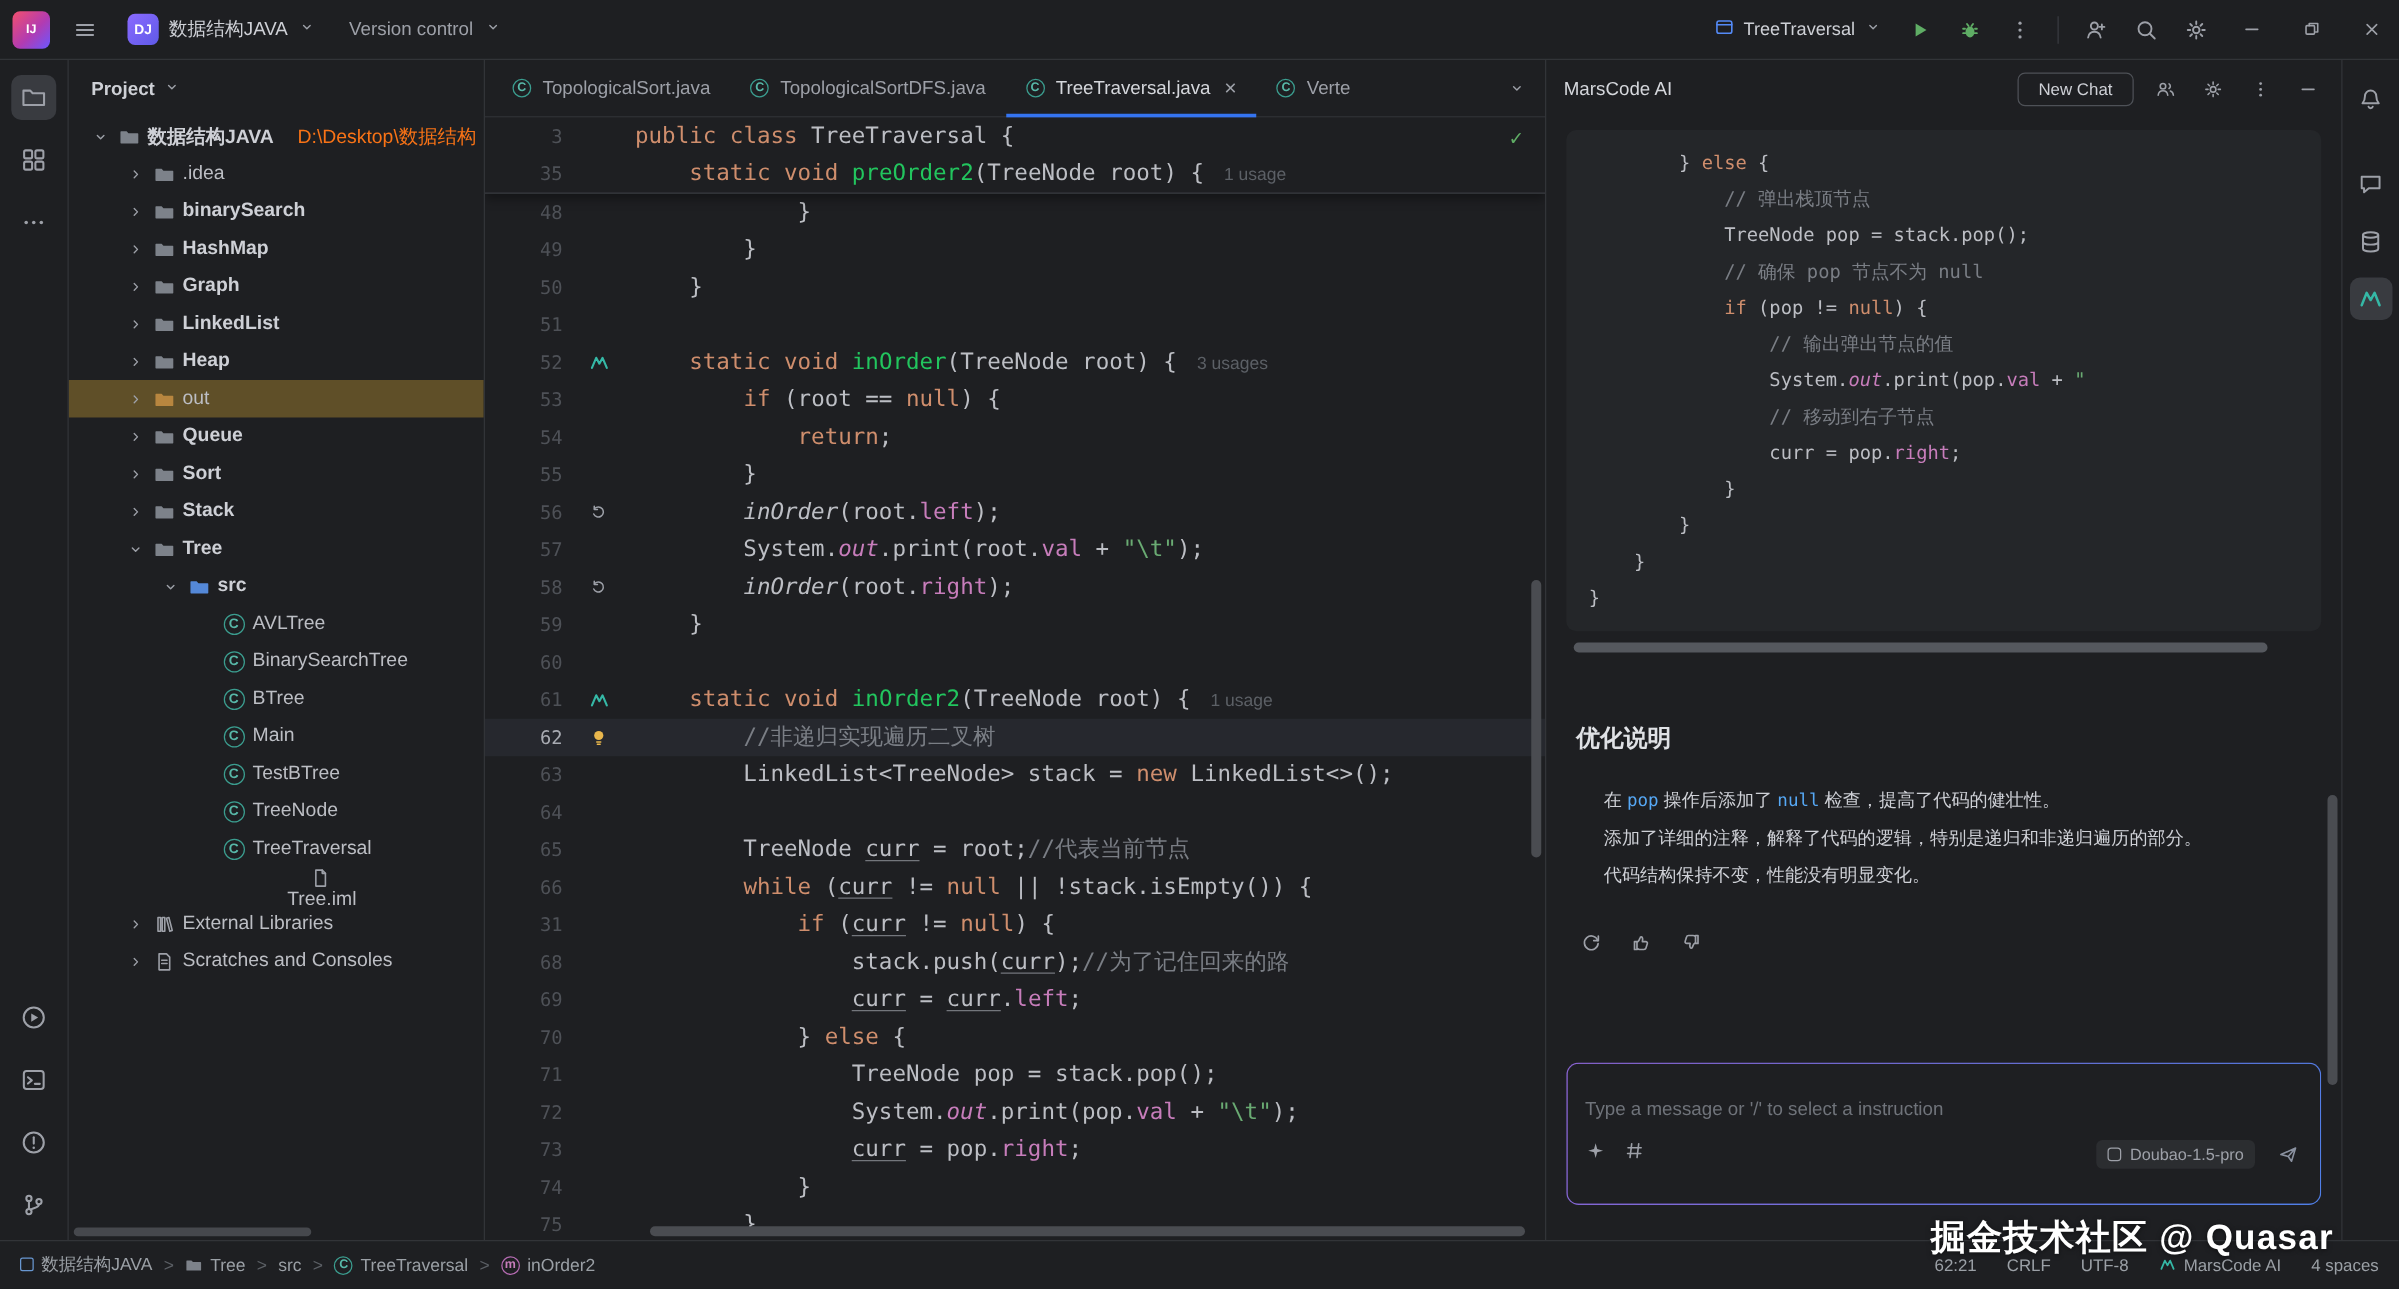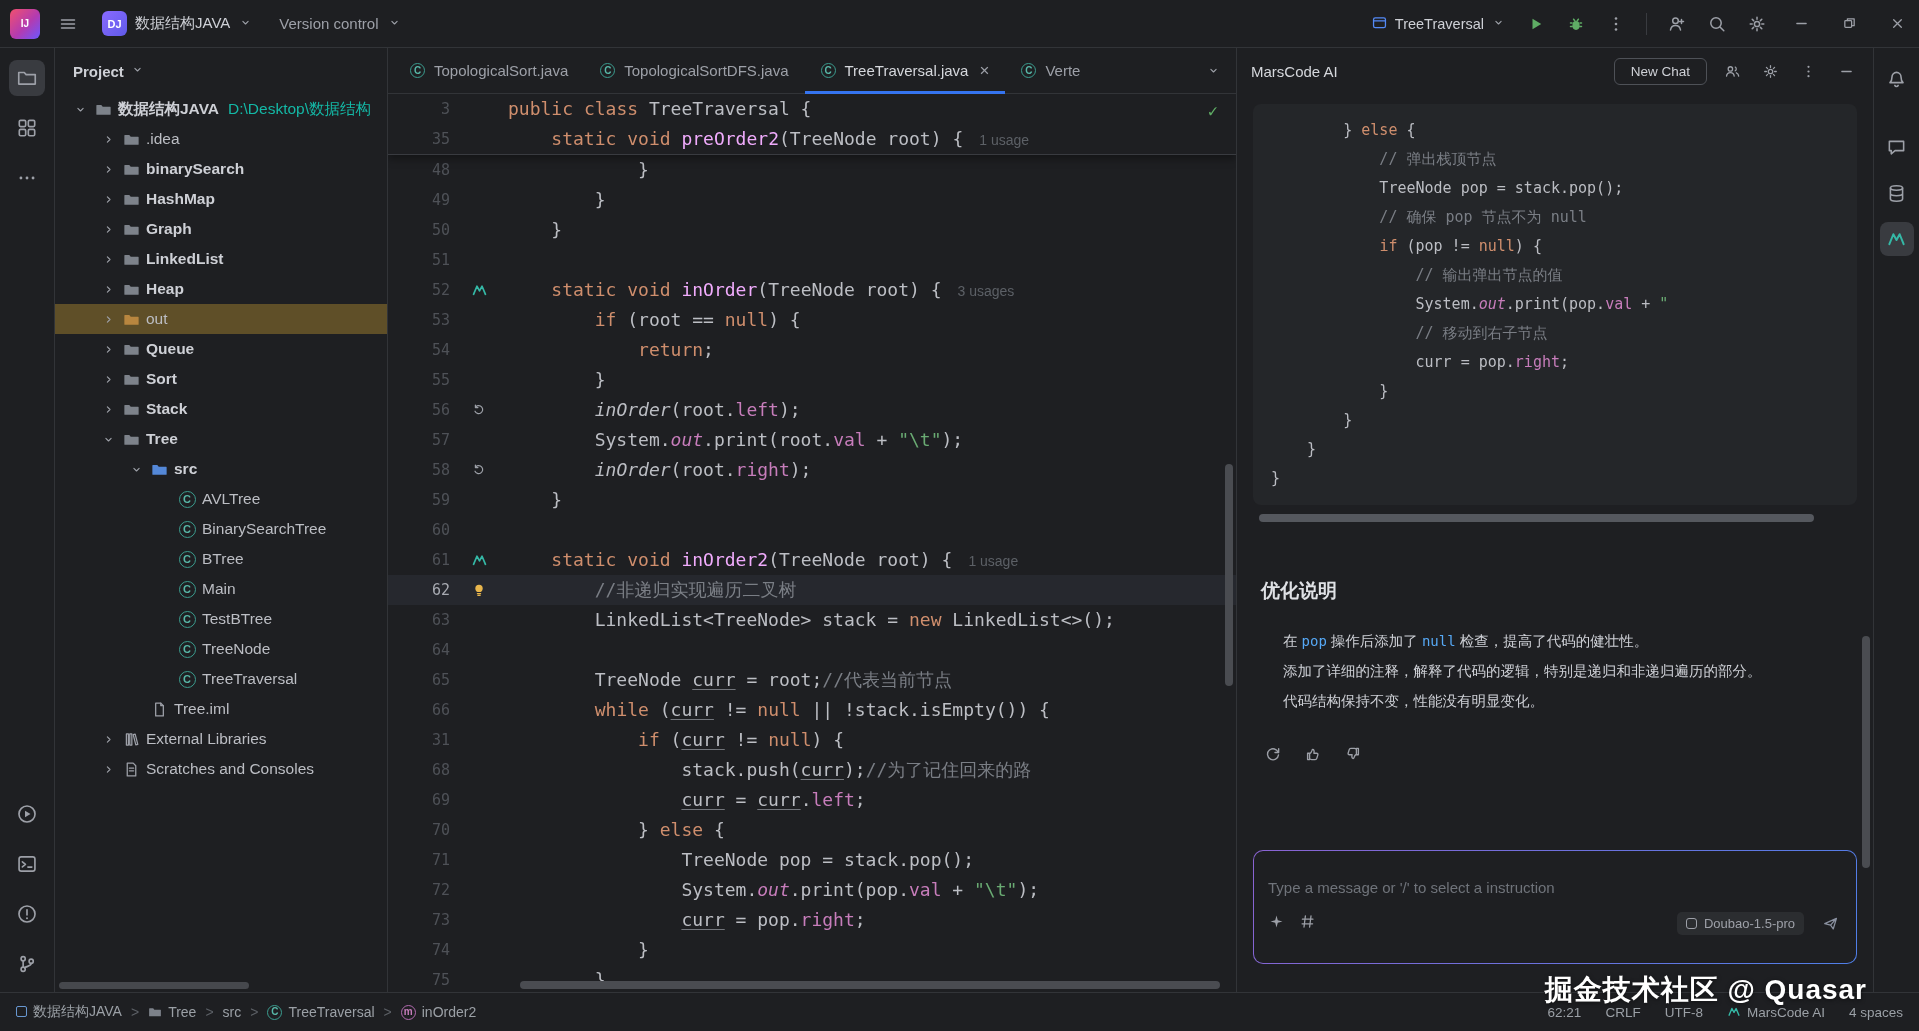--- a/index.html
+++ b/index.html
@@ -43,21 +43,21 @@
   .p-header svg{width:15px;height:15px}
   .tree{flex:1;overflow:hidden;font-size:15.5px}
   .trow{height:30px;display:flex;align-items:center;white-space:nowrap;overflow:hidden}
   .trow.sel{background:#5f4f28}
   .chev{width:22px;flex:none;display:grid;place-items:center}
   .chev svg{width:15px;height:15px}
   .ticon{width:24px;flex:none;display:grid;place-items:center}
   .ticon svg{width:17px;height:17px}
   .tname{margin-left:3px;color:#bcbec4}
   .tname.b{font-weight:700;color:#ced0d6}
-  .thint{margin-left:9px;color:#14b8a6;overflow:hidden;text-overflow:ellipsis;flex:1;min-width:0}
+  .thint{margin-left:19px;color:#f97316;overflow:hidden;text-overflow:ellipsis;flex:1;min-width:0}
   .cicon{width:17px;height:17px;border-radius:50%;border:1.5px solid #3b9d8f;color:#58b8a8;
     font-size:11px;font-weight:700;display:grid;place-items:center;line-height:1}
   .cicon.sm{width:15px;height:15px;font-size:10px}
   .p-hscroll{position:absolute;left:4px;bottom:3px;width:190px;height:7px;border-radius:4px;background:#46484d}
 
   
   .editor{flex:1;min-width:0;display:flex;flex-direction:column;background:#1e1f22}
   .tabs{height:46px;flex:none;display:flex;align-items:stretch;border-bottom:1px solid #323438;padding-left:6px}
   .tab{display:flex;align-items:center;gap:9px;padding:0 16px;font-size:15px;color:#9da0a8;position:relative;white-space:nowrap}
   .tab.active{color:#d5d7dc}
@@ -69,21 +69,21 @@
   .sticky{position:relative;border-bottom:1px solid #393b40;box-shadow:0 4px 8px rgba(0,0,0,.35);background:#1e1f22;z-index:2}
   .edcheck{position:absolute;right:18px;top:2px;color:#5fad65;font-size:17px;line-height:30px}
   .crow{height:30px;line-height:30px;display:flex;align-items:center}
   .crow.caret{background:#26282e}
   .crow.caret .ln{color:#a8abb2}
   .ln{width:62px;flex:none;text-align:right;color:#4e5157;font-size:15px}
   .gico{width:58px;flex:none;display:flex;justify-content:center;align-items:center}
   .codetxt{flex:1;min-width:0;white-space:pre;overflow:hidden}
   .tk-pl{color:#bcbec4}
   .tk-kw{color:#cf8e6d}
-  .tk-md{color:#f0abfc}
+  .tk-md{color:#22c55e}
   .tk-st{color:#6aab73}
   .tk-cm{color:#7a7e85}
   .tk-fl{color:#c77dbb}
   .tk-flo{color:#c77dbb;font-style:italic}
   .tk-un{color:#bcbec4;text-decoration:underline;text-decoration-color:#73767c;text-underline-offset:3px}
   .tk-rc{color:#bcbec4;font-style:italic}
   .inlay{font-family:"Liberation Sans",sans-serif;font-size:14px;color:#5c6066;margin-left:16px}
   .ed-vscroll{position:absolute;right:3px;top:370px;width:8px;height:222px;border-radius:4px;background:#4a4c51;z-index:3}
   .ed-hscroll{position:absolute;left:132px;bottom:3px;width:700px;height:8px;border-radius:4px;background:#4a4c51;z-index:3}
 
@@ -508,21 +508,21 @@
             </span>
             <span class="tname">TreeNode</span>
           </div>
           <div class="trow" style="padding-left: 98px;">
             <span class="chev"></span>
             <span class="ticon">
               <span class="cicon">C</span>
             </span>
             <span class="tname">TreeTraversal</span>
           </div>
-          <div class="trow" style="padding-left: 70px;">
+          <div class="trow" style="padding-left: 70px; flex-direction: column;">
             <span class="chev"></span>
             <span class="ticon">
               <svg class="icn" width="16" height="16" viewBox="0 0 20 20">
                 <path d="M5.5 2.5h6l3 3v12h-9z"></path>
                 <path d="M11.5 2.5v3h3"></path>
               </svg>
             </span>
             <span class="tname">Tree.iml</span>
           </div>
           <div class="trow" style="padding-left: 42px;">

